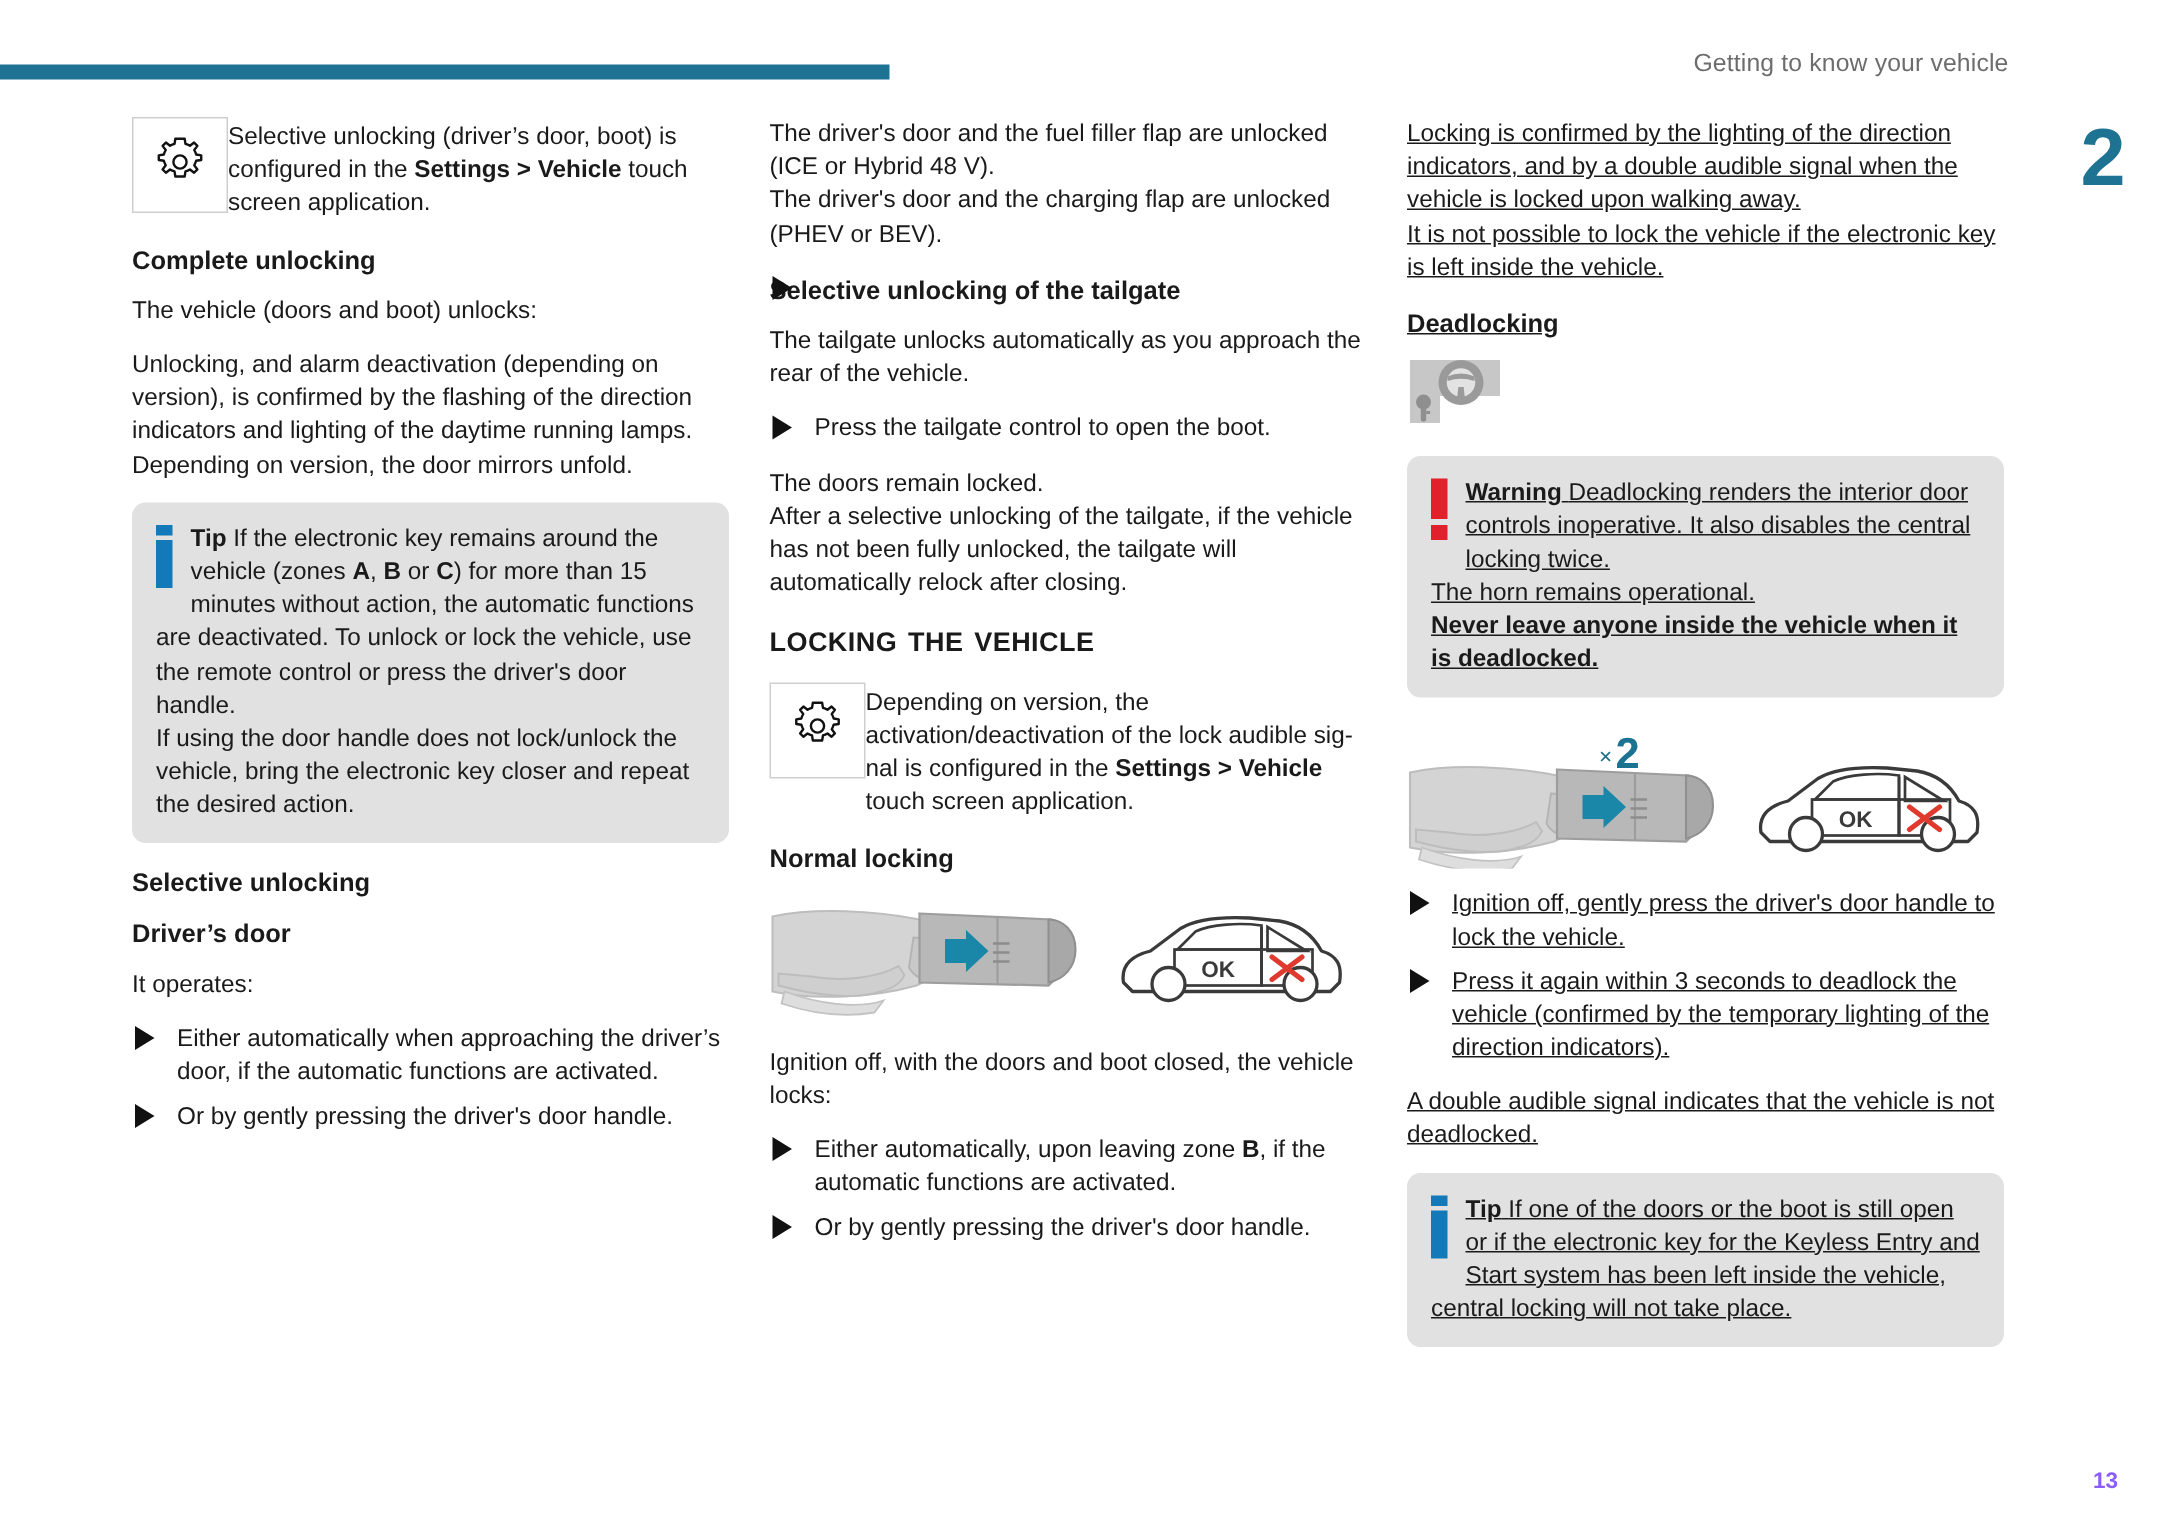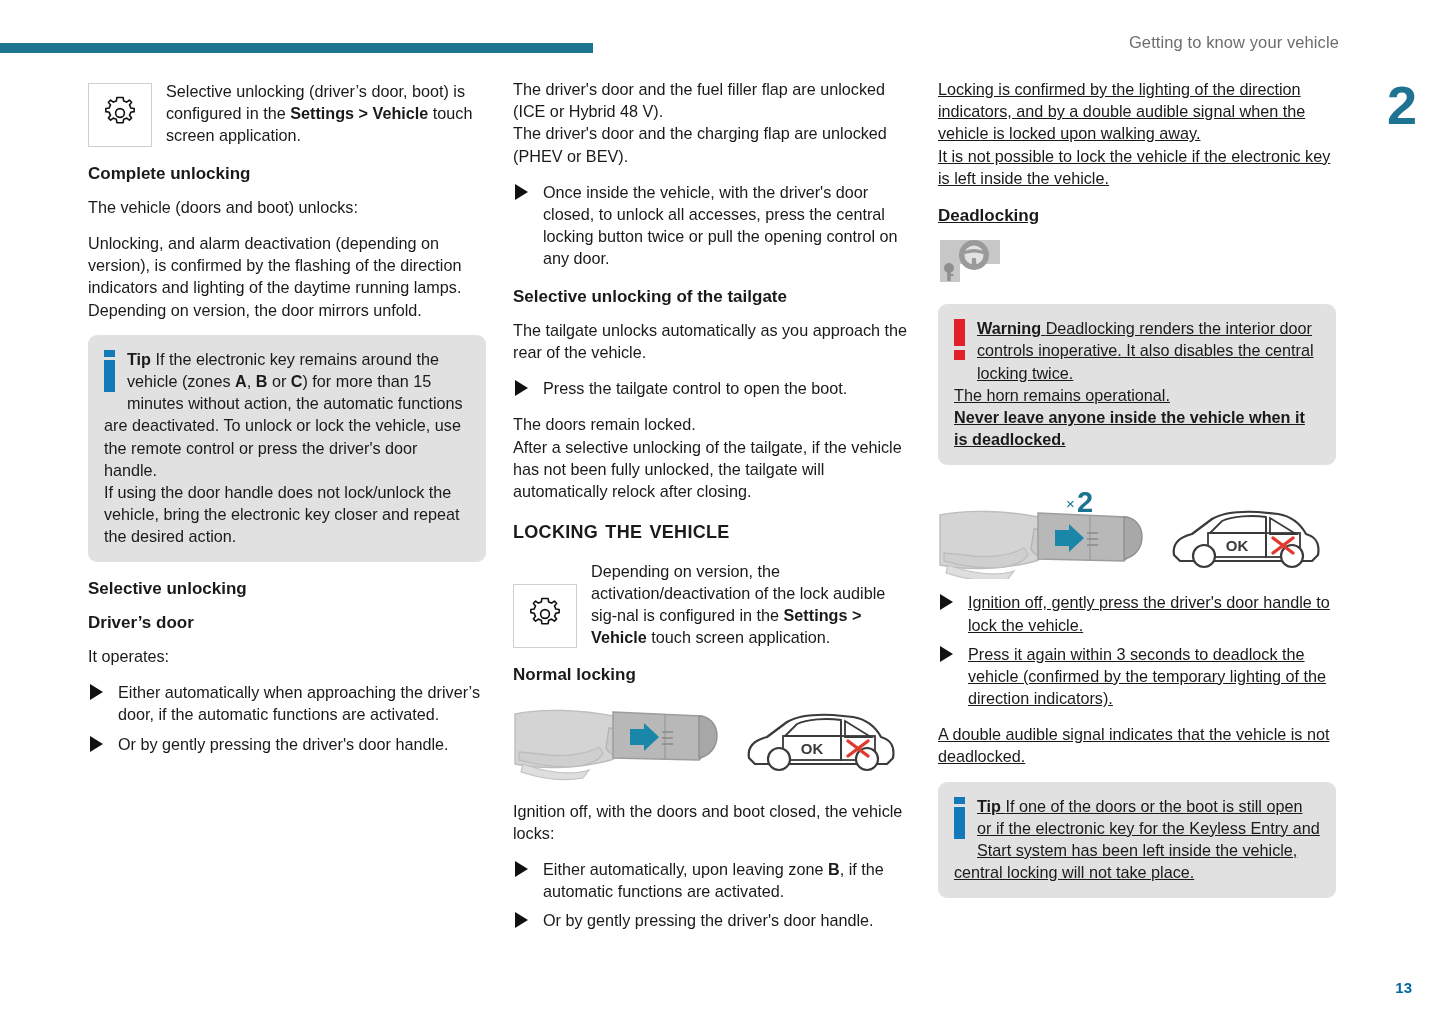--- a/index.html
+++ b/index.html
@@ -46,21 +46,21 @@
     font-weight: bold;
     color: #1d7391;
     line-height: 1;
   }
   .page-number {
     position: absolute;
     right: 33px;
     bottom: 22px;
     font-size: 15px;
     font-weight: bold;
-    color: #0369a1;
+    color: #8b5cf6;
   }
 
   
   .col {
     position: absolute;
     top: 78px;
     width: 398px;
   }
   .col-1 { left: 88px; }
   .col-2 { left: 513px; }
@@ -113,22 +113,21 @@
     width: 0;
     height: 0;
     border-left: 13px solid #111;
     border-top: 8px solid transparent;
     border-bottom: 8px solid transparent;
   }
 
   
   .note-row {
     display: flex;
-    align-items: flex-end;
-    gap: 14px;
+    align-items: flex-start;
     margin-bottom: 16px;
   }
   .gear-box {
     flex: 0 0 auto;
     width: 64px;
     height: 64px;
     border: 1px solid #cfcfcf;
     box-sizing: border-box;
     display: flex;
     align-items: center;
@@ -255,21 +254,21 @@
       <li><span class="tri"></span><span>Or by gently pressing the driver's door handle.</span></li>
     </ul>
   </div>
 
   <div class="col col-2">
 
     <p class="body" style="white-space:pre-line">The driver's door and the fuel filler flap are unlocked (ICE or Hybrid 48 V).
 The driver's door and the charging flap are unlocked (PHEV or BEV).</p>
 
     <ul class="bullets">
-      <li><span class="tri"></span><span>Once inside the vehicle, with the driver's door closed, to unlock all accesses, press the central locking button twice or pull the opening control on any door.</span></li>
+      <li><span class="tri"></span></li>
     </ul>
 
     <h3 class="sub">Selective unlocking of the tailgate</h3>
     <p class="body">The tailgate unlocks automatically as you approach the rear of the vehicle.</p>
 
     <ul class="bullets">
       <li><span class="tri"></span><span>Press the tailgate control to open the boot.</span></li>
     </ul>
 
     <p class="body" style="white-space:pre-line">The doors remain locked.

